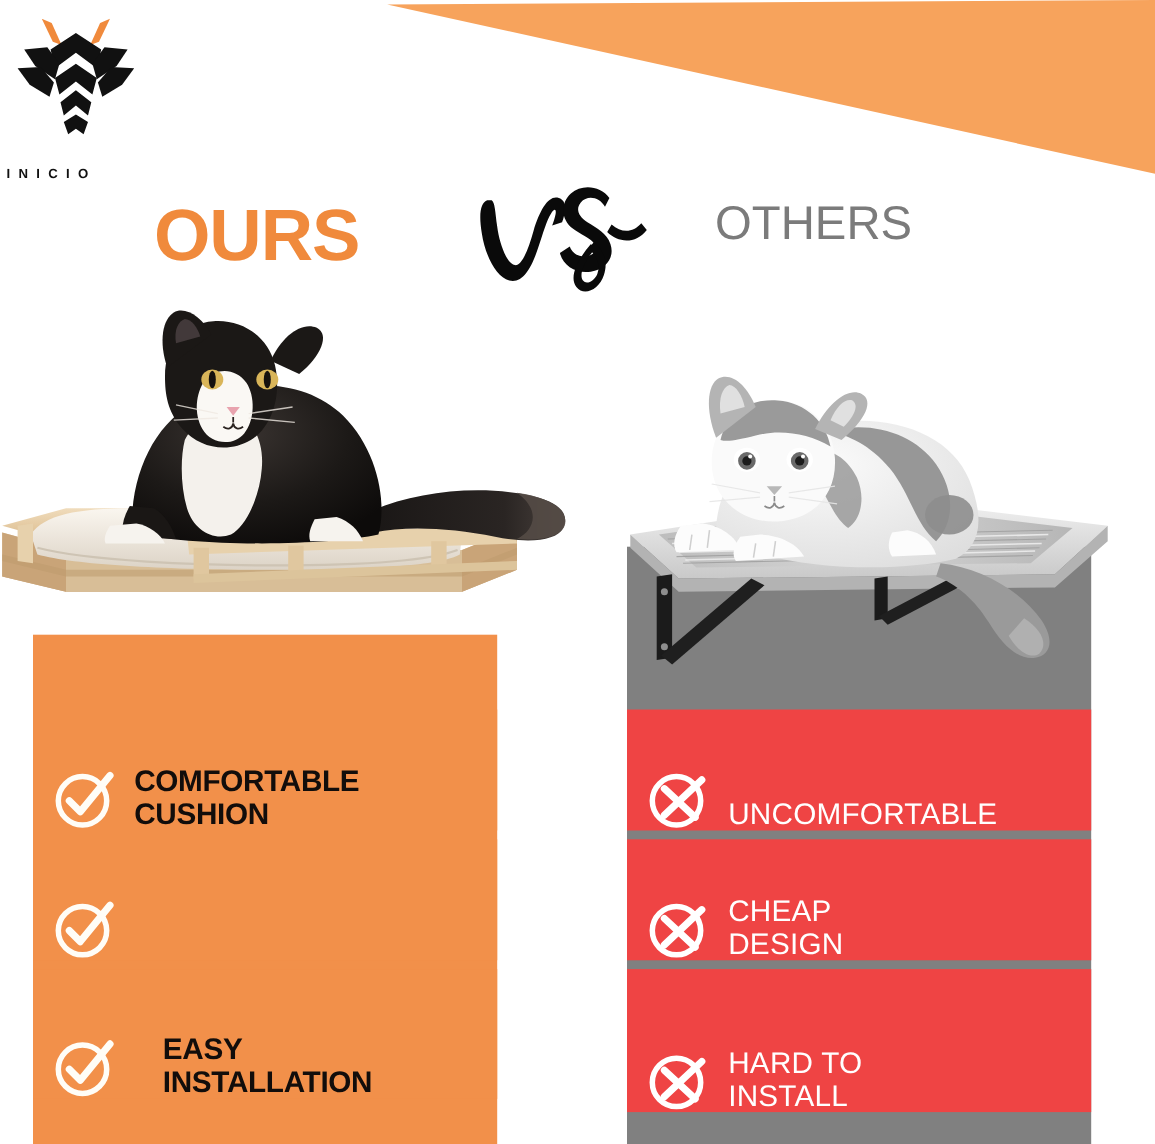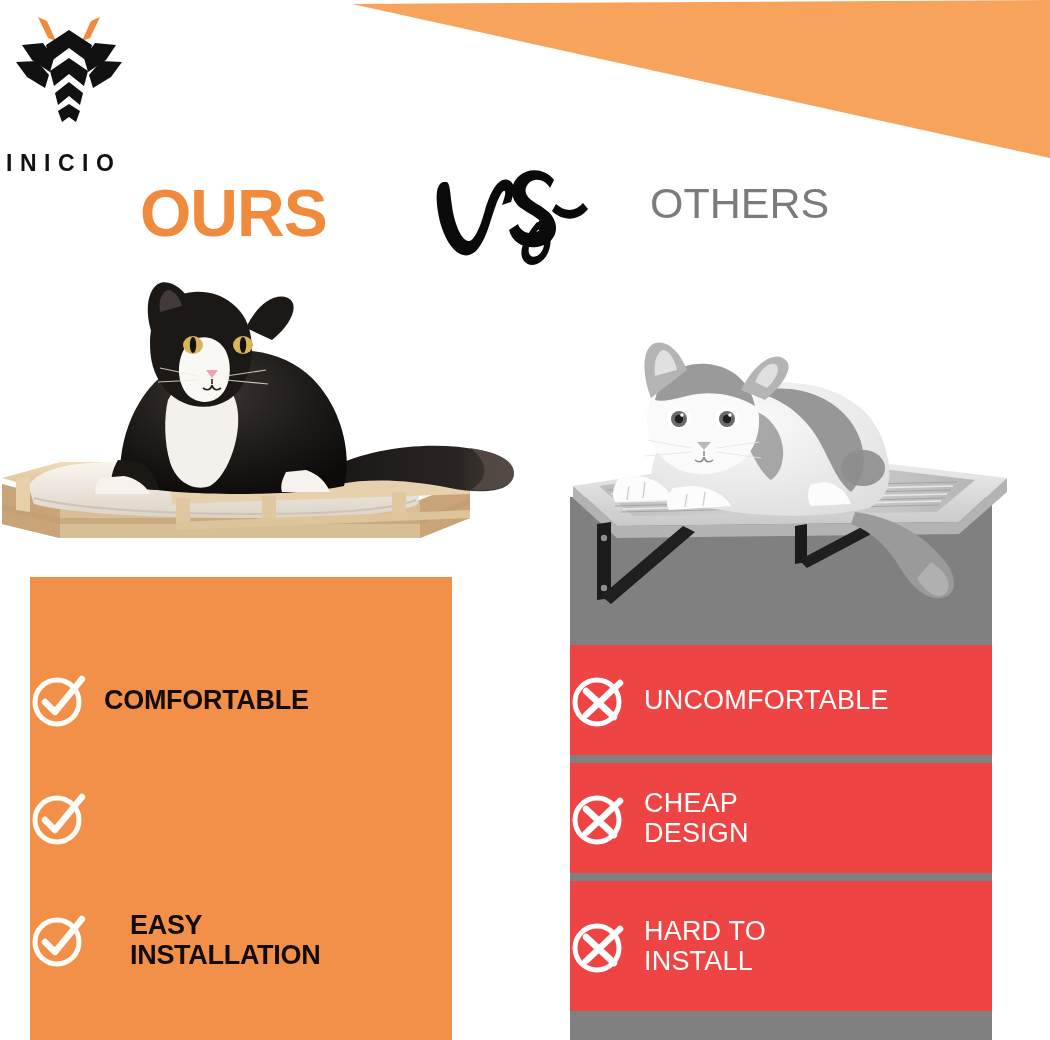--- a/index.html
+++ b/index.html
@@ -14,21 +14,21 @@
 
   
   .corner-wedge{
     position:absolute;top:0;left:0;width:1050px;height:180px;
     pointer-events:none;
   }
   .logo{position:absolute;left:6px;top:14px;width:128px;height:150px;}
   .logo-mark{position:absolute;left:4px;top:0;width:118px;height:110px;}
   .logo-word{
     position:absolute;left:0;top:138px;width:124px;
-    font-size:23px;font-weight:700;letter-spacing:7.5px;
+    font-size:12px;font-weight:700;letter-spacing:7.5px;
     color:#111;line-height:1;
   }
 
   
   .titles{position:absolute;left:0;top:168px;width:844px;height:110px;}
   .t-ours{
     position:absolute;left:140px;top:12px;
     font-size:66px;font-weight:800;letter-spacing:-1px;
     color:#F08A3C;line-height:1;
   }
@@ -55,22 +55,23 @@
   
   .photo-left{position:absolute;left:0px;top:272px;width:520px;height:320px;}
   .photo-right{position:absolute;left:555px;top:300px;width:470px;height:310px;}
 
   
   .rows{position:absolute;left:0;top:0;width:1050px;height:1040px;}
   .col-left{position:absolute;left:30px;top:645px;width:422px;}
   .col-right{position:absolute;left:570px;top:645px;width:422px;}
 
   .frow{
-    display:flex;align-items:center;
+    display:flex;align-items:flex-end;
     box-sizing:border-box;
+    padding-left:18px;
   }
   .col-left .frow{background:#F2904A;height:110px;margin-bottom:8px;}
   .col-right .frow{background:#ef4444;height:110px;margin-bottom:8px;}
   .col-left .frow.tall{height:118px;gap:26px;}
   .col-right .frow.tall{height:130px;}
 
   .ficon{flex:0 0 auto;width:58px;height:58px;margin-right:16px;}
   .ftext{
     font-size:27px;line-height:1.12;
     text-transform:uppercase;
@@ -340,20 +341,21 @@
 
     <div class="col-left">
 
       <div class="frow">
         <svg class="ficon" viewBox="0 0 58 58">
           <circle cx="27" cy="31" r="22" fill="none" stroke="#FFFDF7" stroke-width="5"></circle>
           <path d="M15 31 L25 41 L52 8" fill="none" stroke="#FFFDF7" stroke-width="6.5" stroke-linecap="round" stroke-linejoin="round"></path>
         </svg>
         <div class="ftext">
           <span>COMFORTABLE</span>
+          <span class="l2">CUSHION</span>
         </div>
       </div>
 
       <div class="frow">
         <svg class="ficon" viewBox="0 0 58 58">
           <circle cx="27" cy="31" r="22" fill="none" stroke="#FFFDF7" stroke-width="5"></circle>
           <path d="M15 31 L25 41 L52 8" fill="none" stroke="#FFFDF7" stroke-width="6.5" stroke-linecap="round" stroke-linejoin="round"></path>
         </svg>
         <div class="ftext">
         </div>

